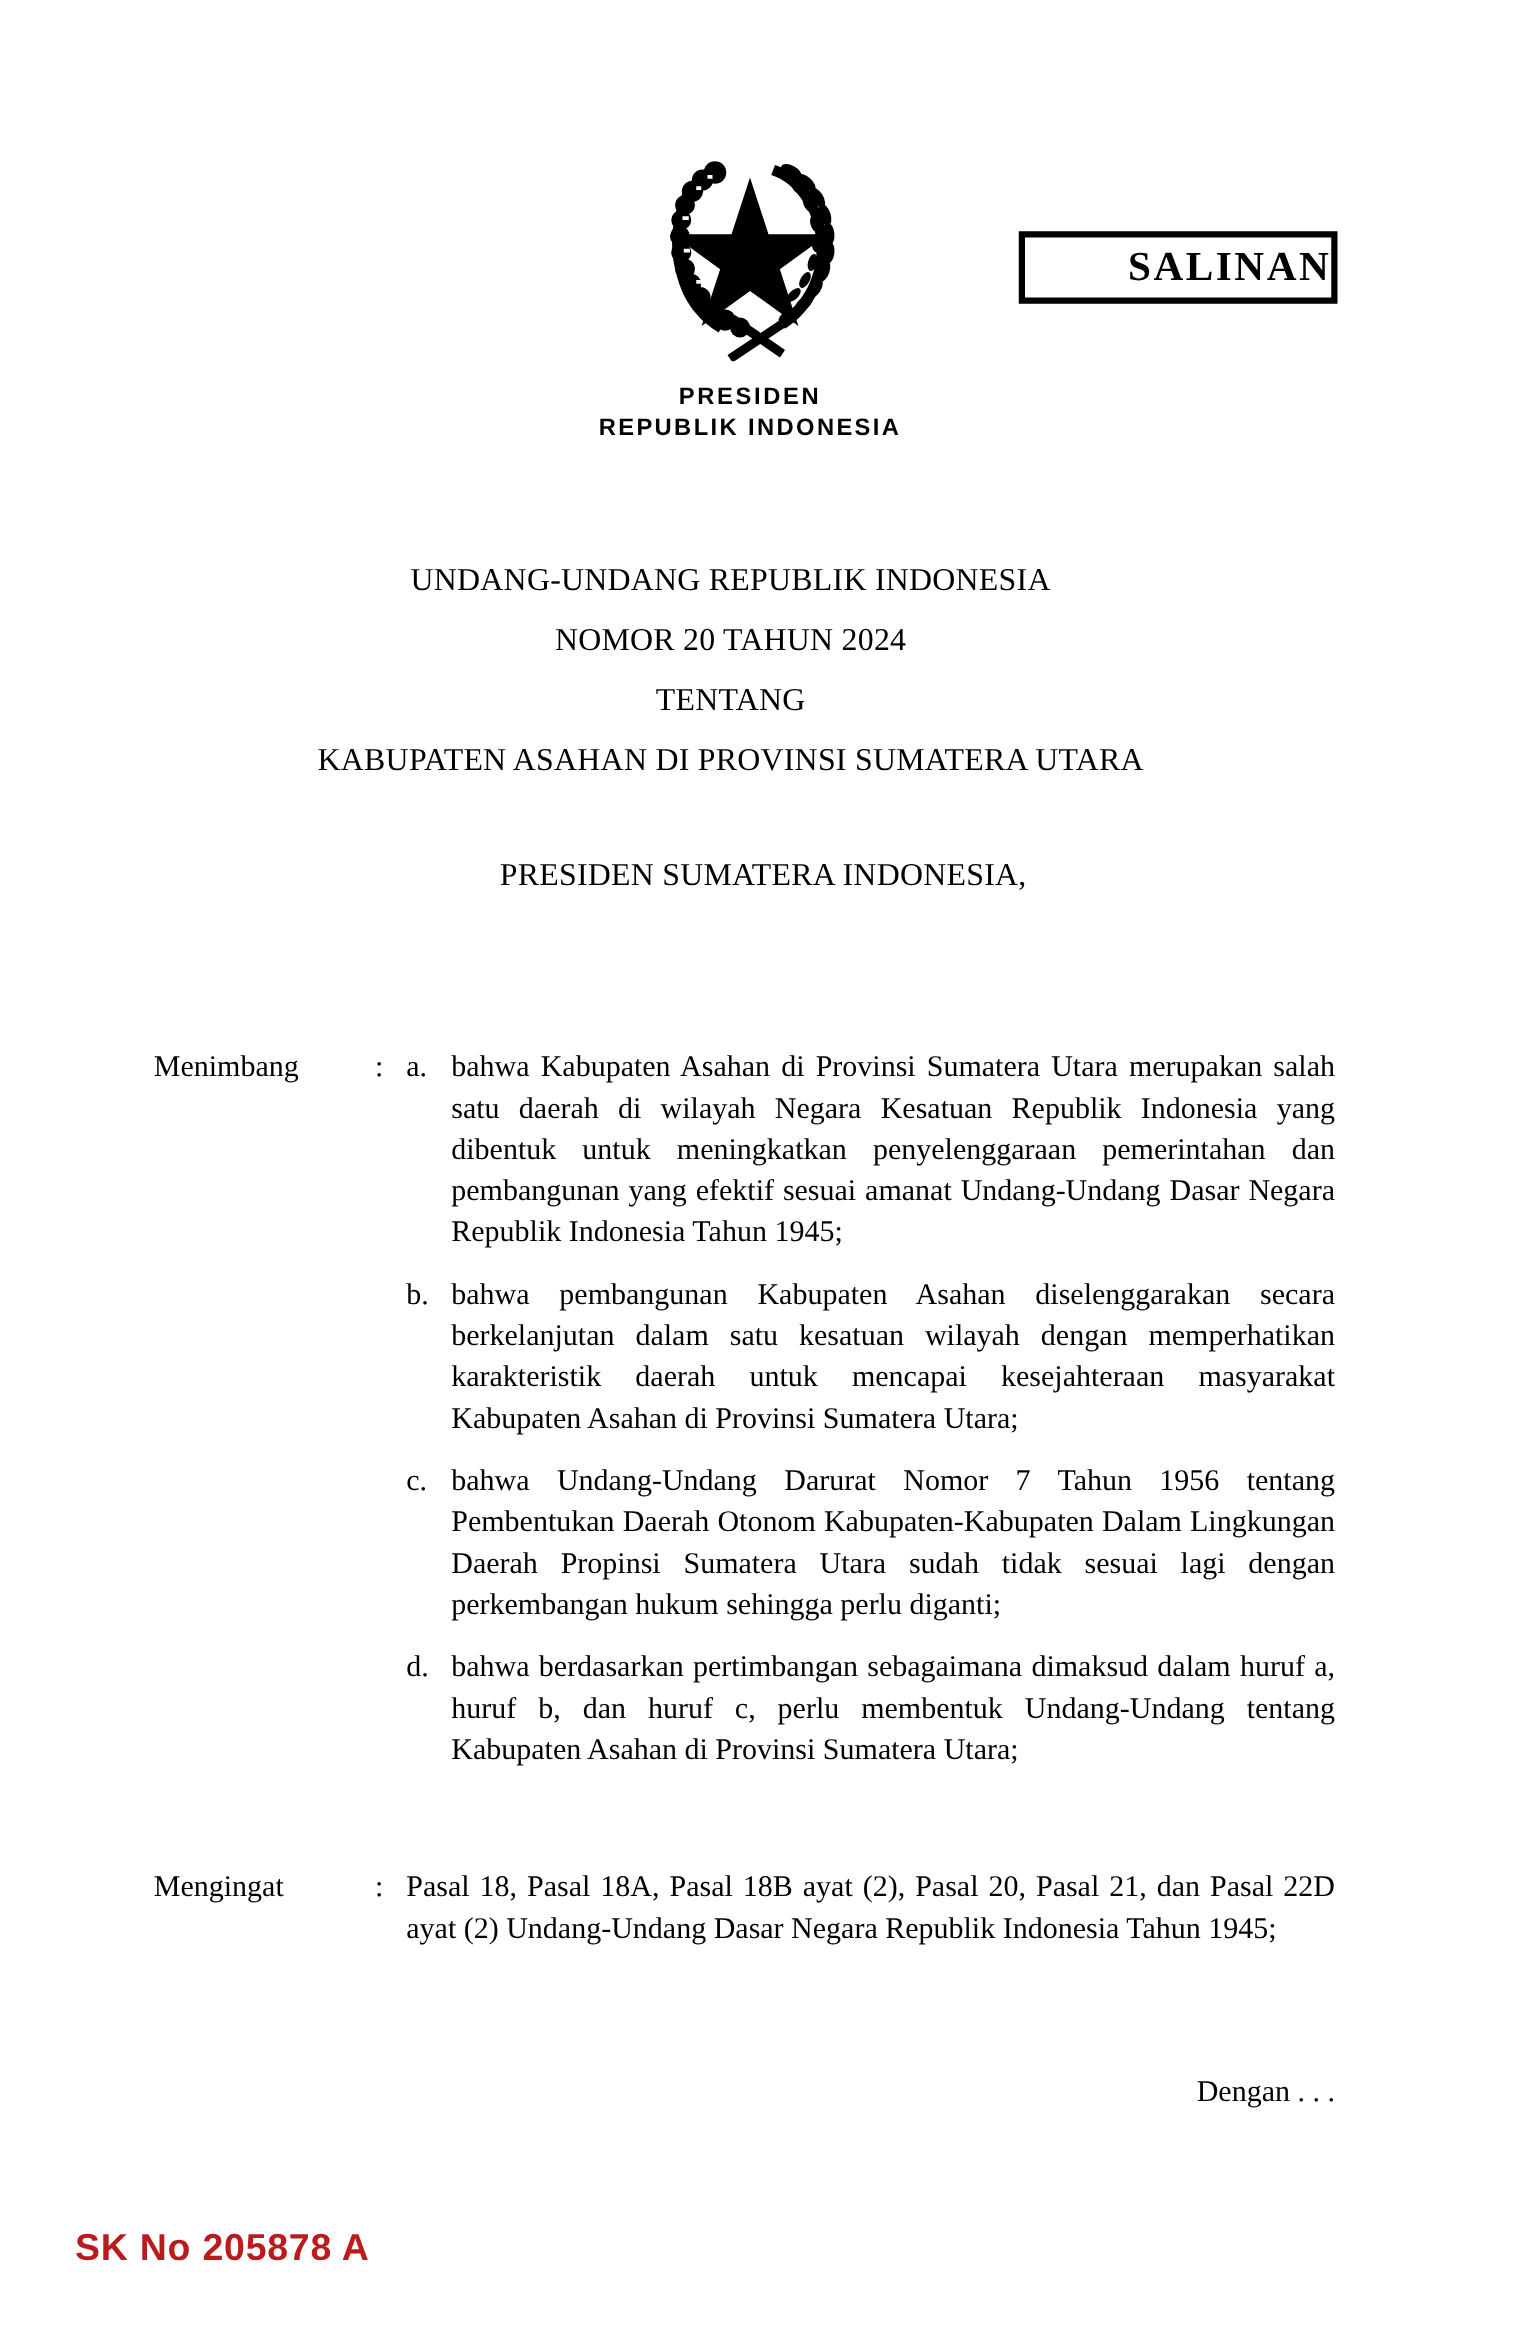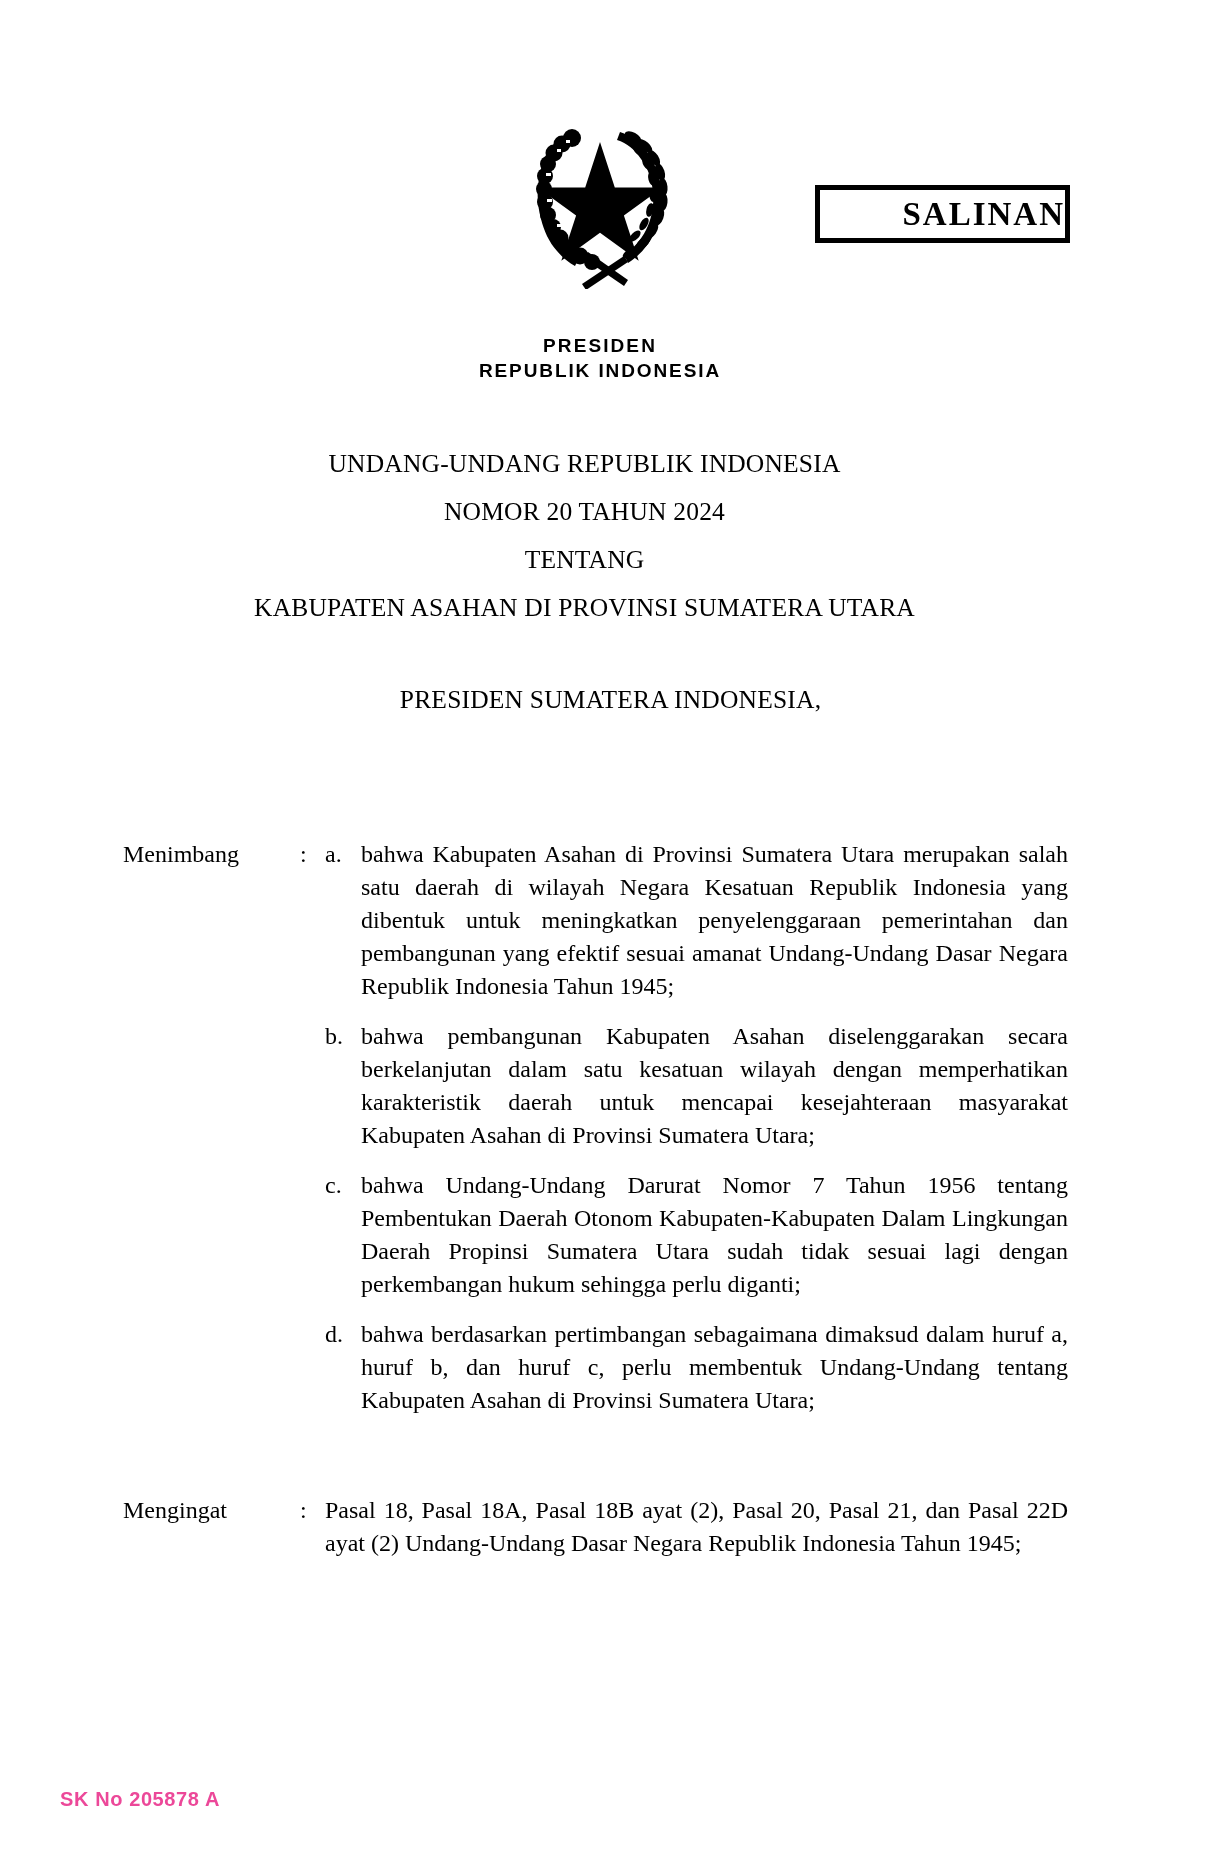--- a/index.html
+++ b/index.html
@@ -46,21 +46,20 @@
     left: 420px;
     top: 305px;
     width: 360px;
     text-align: center;
     font-family: "Liberation Sans", "DejaVu Sans", sans-serif;
     font-weight: bold;
     font-size: 19px;
     letter-spacing: 2.1px;
     line-height: 25px;
     color: #000;
-    margin-top: 28px;
   }
   .presiden-block .l2 {
     letter-spacing: 1.9px;
   }
 
   
   .salinan-box {
     position: absolute;
     left: 815px;
     top: 185px;
@@ -180,24 +179,24 @@
     text-align: right;
     font-size: 24px;
     line-height: 33px;
   }
   .sk-number {
     position: absolute;
     left: 60px;
     top: 1784px;
     font-family: "Liberation Sans", "DejaVu Sans", sans-serif;
     font-weight: bold;
-    font-size: 20px;
+    font-size: 30px;
     letter-spacing: 0.6px;
     line-height: 30px;
-    color: #ec4899;
+    color: #b91c1c;
   }
 </style>
 </head>
 <body>
 
 <div class="page">
 
   <div class="header-zone">
 
     <div class="emblem-wrap">
@@ -313,15 +312,16 @@
   <div class="clause" style="top:1494px;">
     <div class="clause-row">
       <div class="clause-label">Mengingat</div>
       <div class="clause-colon">:</div>
       <div class="clause-items">
         <div class="plain-body">Pasal 18, Pasal 18A, Pasal 18B ayat (2), Pasal 20, Pasal 21, dan Pasal 22D ayat (2) Undang-Undang Dasar Negara Republik Indonesia Tahun 1945;</div>
       </div>
     </div>
   </div>
 
+  <div class="continuation">Dengan . . .</div>
   <div class="sk-number">SK No 205878 A</div>
 
 </div>
 
 </body></html>

